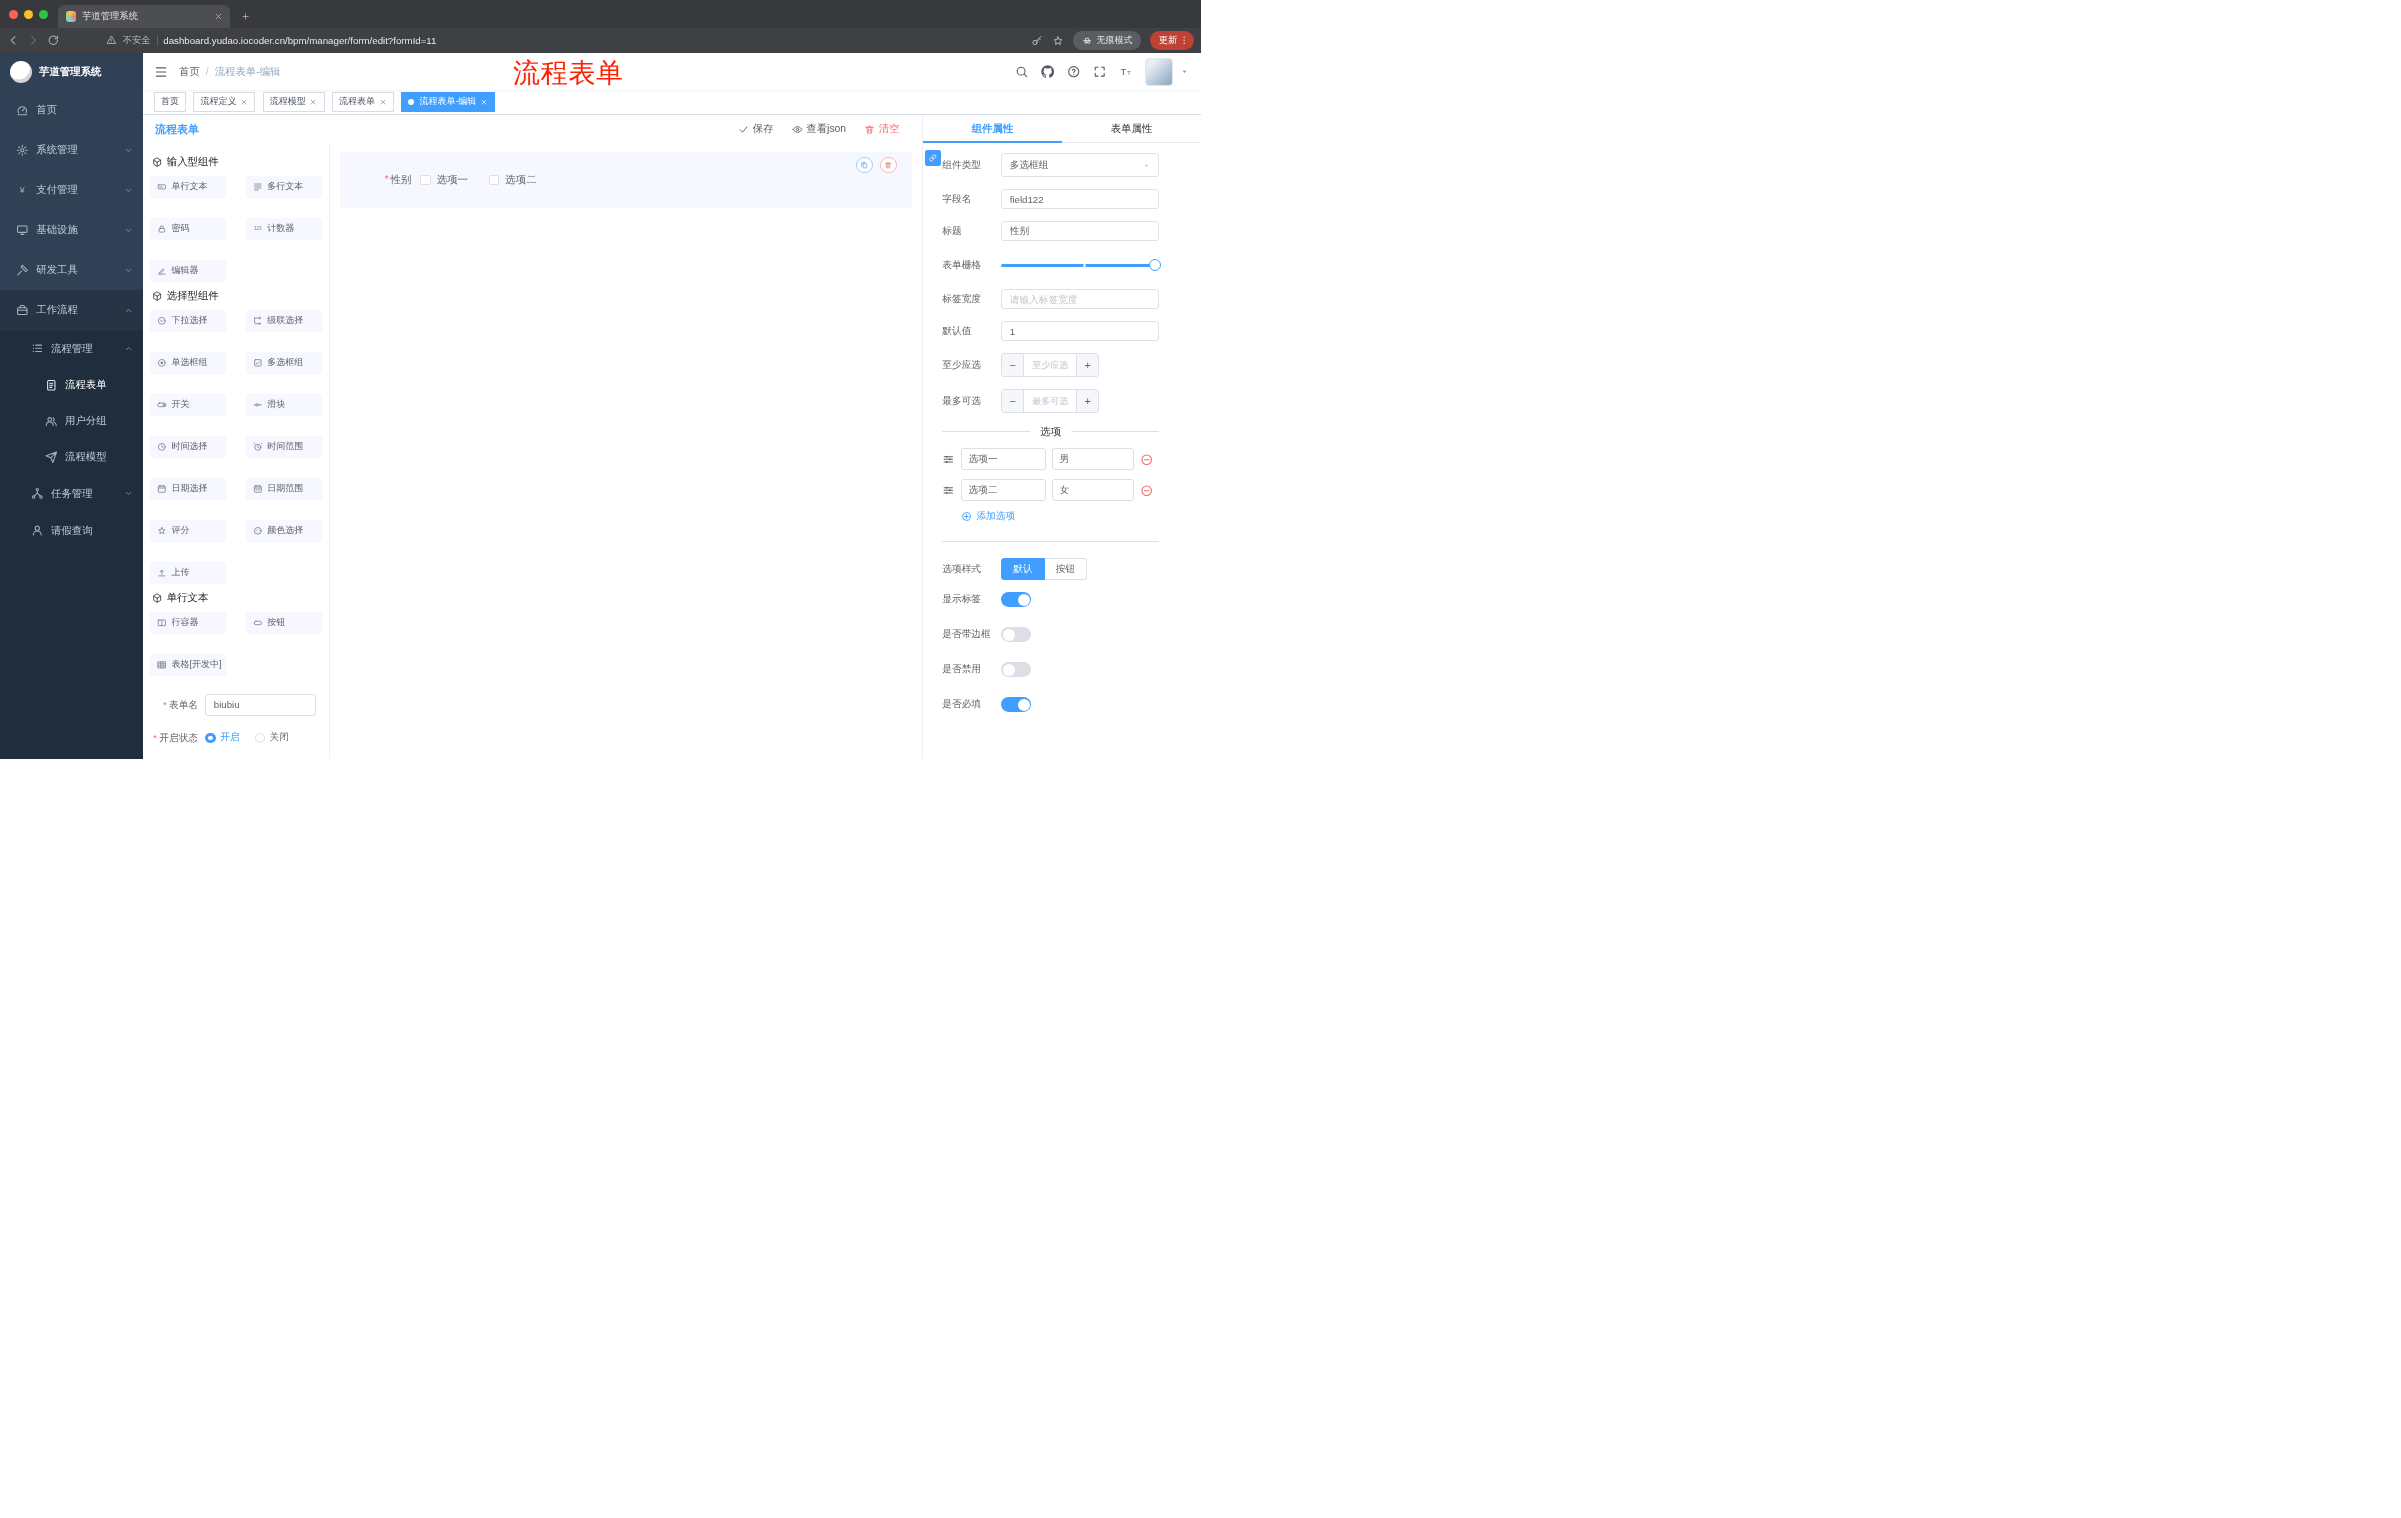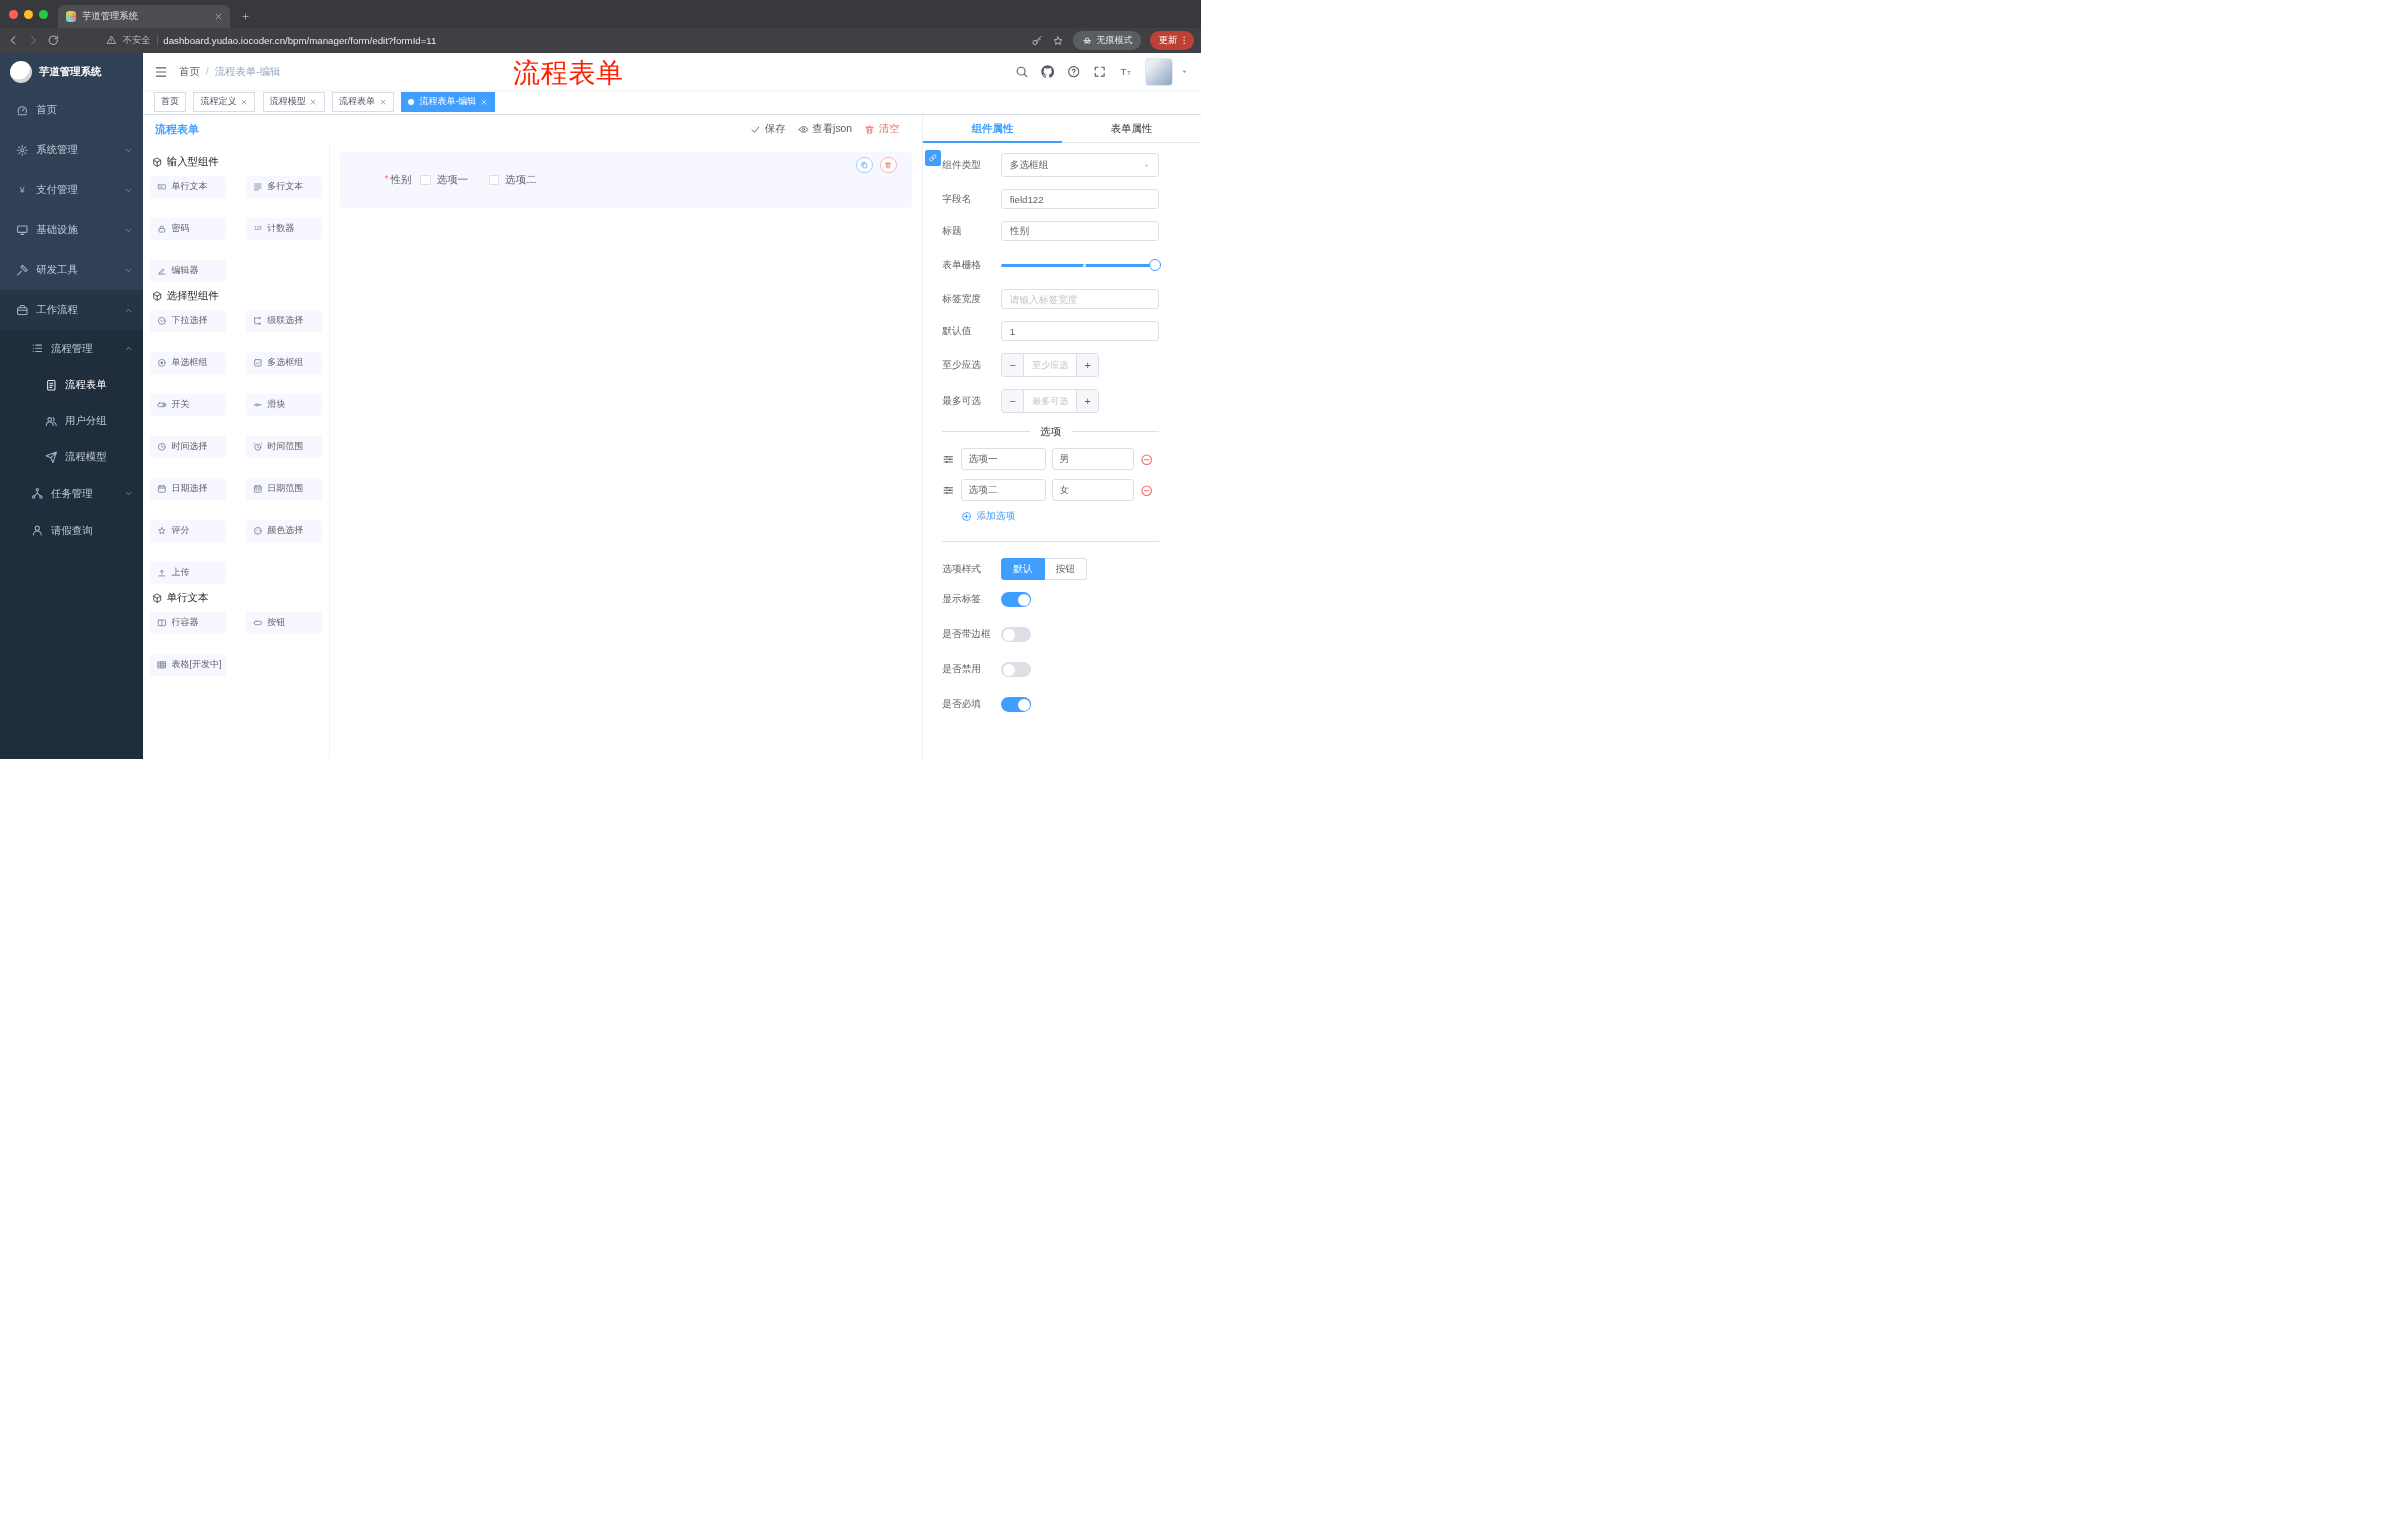--- a/index.html
+++ b/index.html
@@ -77,21 +77,21 @@
   .tag .close{width:8.2px;height:8.2px;color:#7d8390}
   .tag.active{background:#409eff;border-color:#409eff;color:#fff}
   .tag.active .close{color:#fff}
   .tag-dot{width:6px;height:6px;border-radius:50%;background:#fff;margin-right:1.5px}
 
   
   .content{flex:1;display:flex;min-height:0;background:#fff}
   .workarea{flex:1;display:flex;flex-direction:column;min-width:0}
   .toolbar{height:28px;display:flex;align-items:center;padding:0 12px;flex:none}
   .doc-title{color:#409eff;font-size:11px;font-weight:700}
-  .actions{margin-left:auto;display:flex;align-items:center;gap:12px;padding-right:10.4px}
+  .actions{margin-left:auto;display:flex;align-items:center;gap:18px;padding-right:10.4px}
   .action{display:flex;align-items:center;gap:3.7px;color:#5a6066;font-size:10.4px;cursor:pointer}
   .action .ic{width:11px;height:11px}
   .action.danger{color:#f56c6c}
   .panels{flex:1;display:flex;min-height:0}
 
   
   .library{width:187px;flex:none;border-right:0.7px solid #f0f1f5;padding:4.5px 7.4px 0;overflow:hidden}
   .lib-title{display:flex;align-items:center;gap:4.5px;font-size:10.4px;color:#232426;margin:7.4px 1.5px 6.7px}
   .lib-title .ic{width:10.4px;height:10.4px;color:#3d3e40}
   .lib-grid{display:grid;grid-template-columns:1fr 1fr;gap:20px}
@@ -772,20 +772,43 @@
                   <span class="ic">
                       <svg viewBox="0 0 24 24" fill="none" stroke="currentColor" stroke-width="2" stroke-linecap="round" stroke-linejoin="round">
                         <rect x="3" y="4.5" width="18" height="15"></rect>
                         <path d="M3 9.5h18M3 14.5h18M9 4.5v15M15 4.5v15"></path>
                       </svg>
                     </span>
                   <span>表格[开发中]</span>
                 </div>
               </div>
 
+              <div class="meta">
+                <div class="meta-row center">
+                  <span class="meta-label req">表单名</span>
+                  <input class="meta-input" value="biubiu" style="">
+                </div>
+                <div class="meta-row center">
+                  <span class="meta-label req">开启状态</span>
+                  <div class="radio-group">
+                    <span class="radio checked">
+                      <span class="rdot"></span>
+                      <span class="rlbl">开启</span>
+                    </span>
+                    <span class="radio">
+                      <span class="rdot"></span>
+                      <span class="rlbl">关闭</span>
+                    </span>
+                  </div>
+                </div>
+                <div class="meta-row">
+                  <span class="meta-label">备注</span>
+                  <textarea class="meta-textarea" style="">嘿嘿</textarea>
+                </div>
+              </div>
             </div>
 
             <div class="canvas">
               <div class="draw-item selected">
                 <span class="f-label req">性别</span>
                 <div class="cb-group">
                   <span class="cb">
                     <span class="box"></span>
                     <span>选项一</span>
                   </span>

